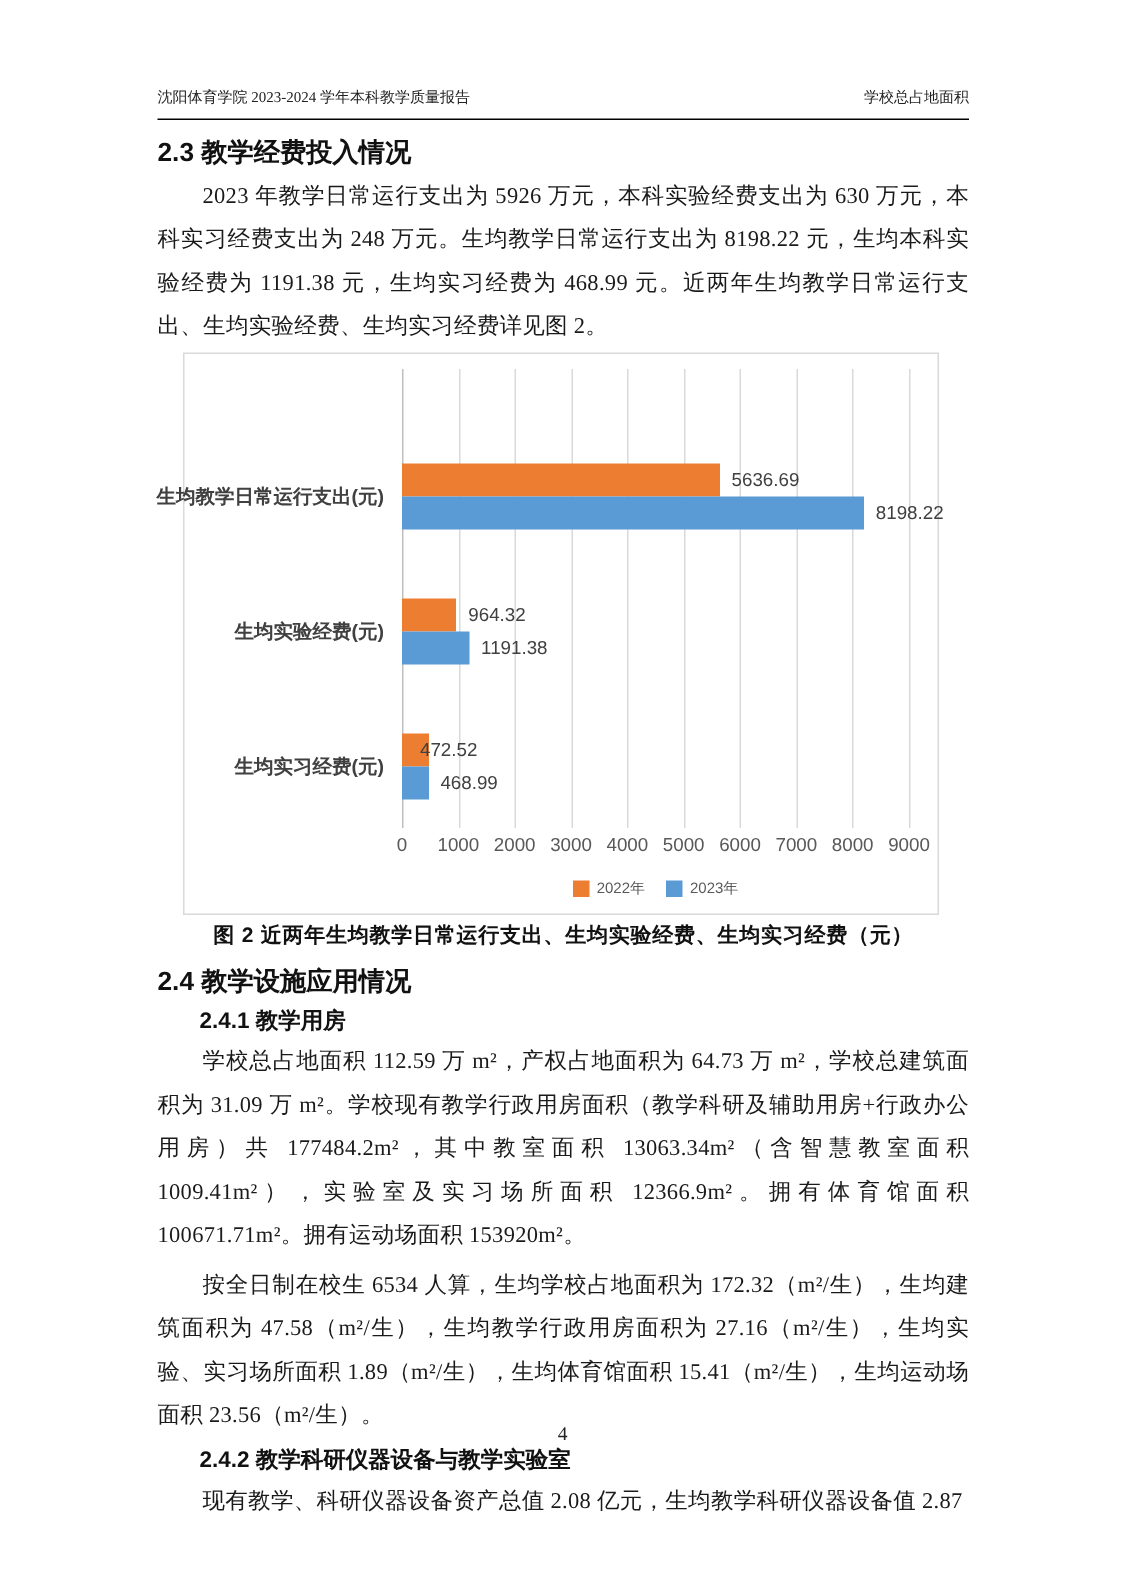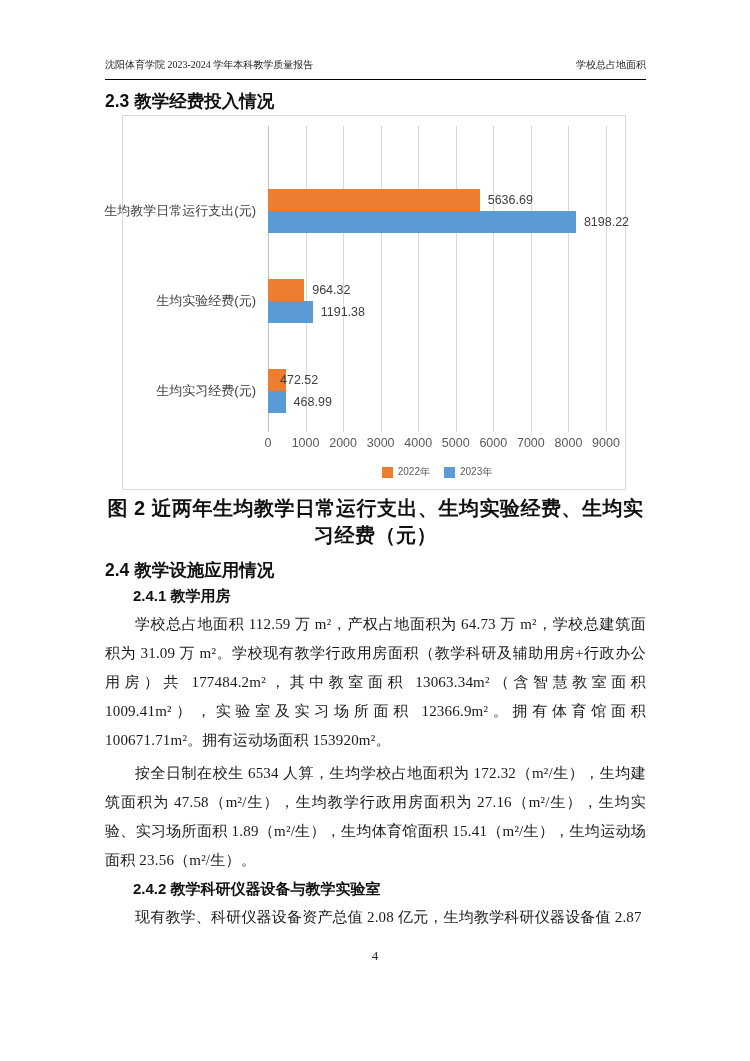--- a/index.html
+++ b/index.html
@@ -31,55 +31,56 @@
   
   .chartbox {
     position:relative; width:504px; height:375px; margin:2px 0 0 17px;
     border:1px solid #d9d9d9; background:#fff;
     font-family:"Liberation Sans","DejaVu Sans",sans-serif;
   }
   .gridline { position:absolute; top:10px; height:306px; width:1px; background:#d9d9d9; }
   .gridline.zero { background:#bfbfbf; }
   .cat-label {
     position:absolute; right:369px; width:160px; text-align:right;
-    font-size:13px; color:#404040; line-height:15px;
+    font-size:13px; color:#404040; line-height:15px;font-weight:bold;
   }
   .bar { position:absolute; height:22px; }
   .bar-label { position:absolute; font-size:12.5px; color:#404040; line-height:22px; white-space:nowrap; }
   .tick-label { position:absolute; top:320px; width:44px; margin-left:-22px; text-align:center; font-size:12.5px; color:#595959; }
   .legend {
     position:absolute; top:349px; left:145px; width:338px;
     display:flex; justify-content:center; gap:14px;
     font-size:10px; color:#595959;
   }
   .legend-item { display:flex; align-items:center; gap:5px; }
   .legend-swatch { width:11px; height:11px; display:inline-block; }
   .caption {
     font-family:"Liberation Sans","DejaVu Sans",sans-serif;
-    font-weight:bold; font-size:20px; color:#111;
+    font-weight:bold; font-size:14px; color:#111;
     text-align:center; margin-top:5px; letter-spacing:0.5px;
   }
   .footer-num {
     position:absolute; left:0; right:0; top:948px; text-align:center;
     font-size:13px; color:#222;
   }
 </style>
 </head>
 <body>
 
 <div class="page">
   <div class="content">
 
     <div class="hdr">
       <span>沈阳体育学院 2023-2024 学年本科教学质量报告</span>
       <span>学校总占地面积</span>
     </div>
 
     <div class="h-major">2.3 教学经费投入情况</div>
 
+    <div class="para">2023 年教学日常运行支出为 5926 万元，本科实验经费支出为 630 万元，本科实习经费支出为 248 万元。生均教学日常运行支出为 8198.22 元，生均本科实验经费为 1191.38 元，生均实习经费为 468.99 元。近两年生均教学日常运行支出、生均实验经费、生均实习经费详见图 2。</div>
 
     <div class="chartbox" id="chart">
         <div class="gridline zero" style="left: 145px;"></div>
         <div class="gridline" style="left: 182.556px;"></div>
         <div class="gridline" style="left: 220.111px;"></div>
         <div class="gridline" style="left: 257.667px;"></div>
         <div class="gridline" style="left: 295.222px;"></div>
         <div class="gridline" style="left: 332.778px;"></div>
         <div class="gridline" style="left: 370.333px;"></div>
         <div class="gridline" style="left: 407.889px;"></div>

